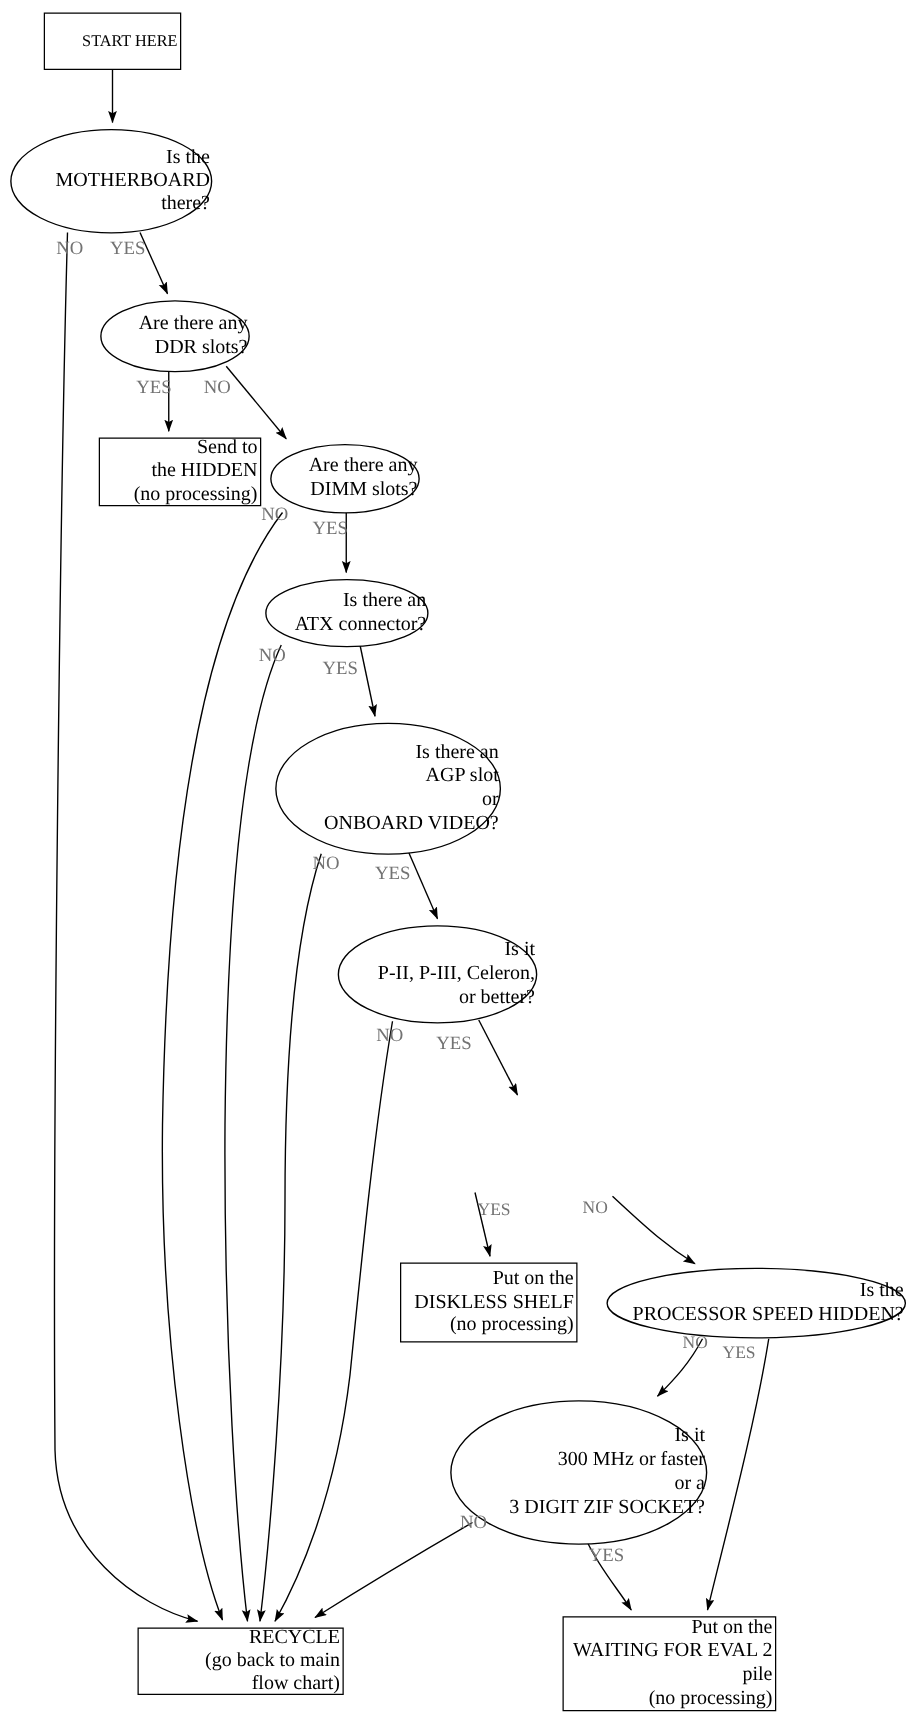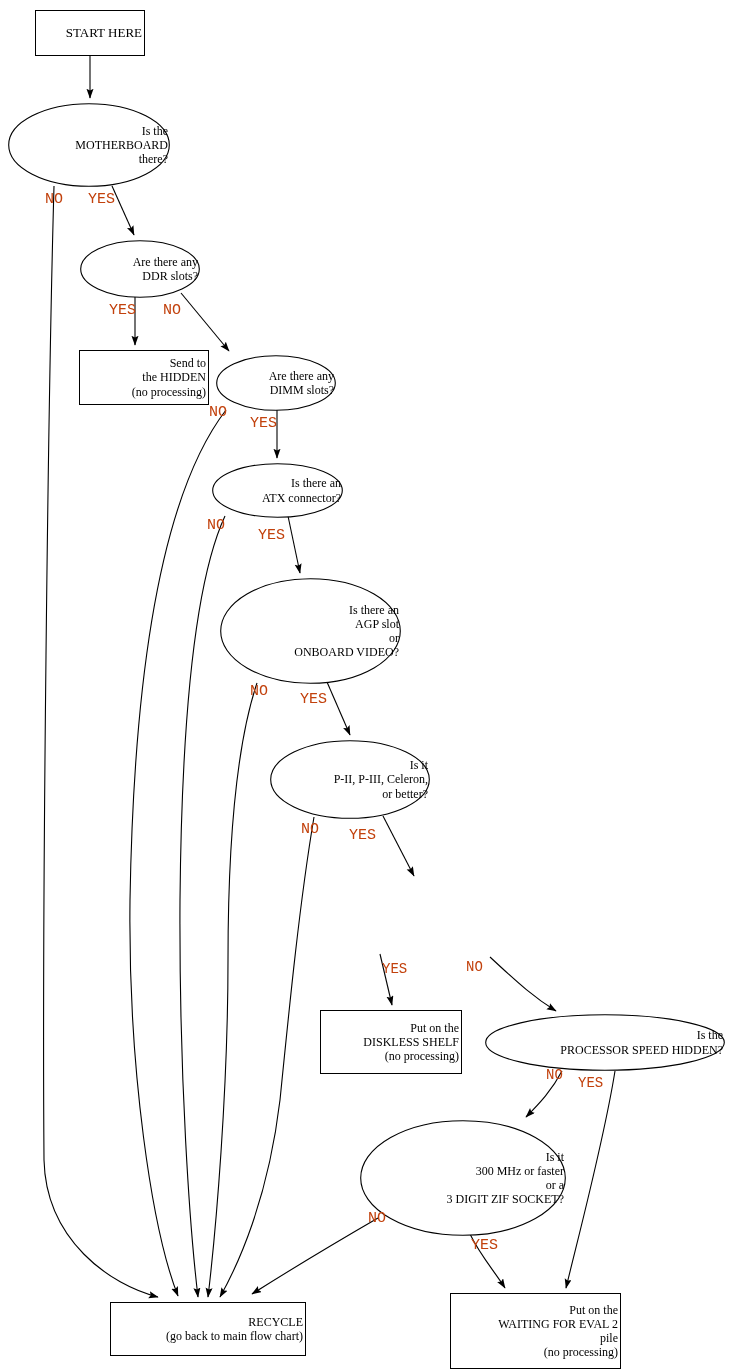--- a/index.html
+++ b/index.html
@@ -5,24 +5,24 @@
   html,body{margin:0;padding:0;background:#fff;}
   body{width:732px;height:1372px;position:relative;
        font-family:"Liberation Serif","DejaVu Serif",serif;color:#000;}
   #chart{position:absolute;left:0;top:0;width:732px;height:1372px;}
   svg.layer{position:absolute;left:0;top:0;width:732px;height:1372px;overflow:visible;}
   .node{position:absolute;display:flex;align-items:center;justify-content:center;
         text-align:right;line-height:1.18;box-sizing:border-box;}
   .node .txt{width:100%;padding:0 2px;}
   .boxnode{border:1px solid #000;background:#fff;}
   .ellnode{background:transparent;}
-  .edgelabel{position:absolute;font-family:Liberation Mono, monospace;
-             color:#c2410c;white-space:nowrap;line-height:1;}
+  .edgelabel{position:absolute;font-family:Liberation Serif, serif;
+             color:#737373;white-space:nowrap;line-height:1;}
   .fs13{font-size:13px;}
-  .fs12{font-size:12px;}
+  .fs12{font-size:16px;}
   .fs14{font-size:14px;}
   .fs15{font-size:15px;}
 </style>
 </head>
 <body>
 
 <div id="chart">
 
   <svg class="layer" viewBox="0 0 732 1372">
     <defs>
@@ -153,21 +153,21 @@
       <ellipse cx="103" cy="58" rx="102.3" ry="57.3" fill="#fff" stroke="#000" stroke-width="1.1"></ellipse>
     </svg>
     <div class="txt" style="position:relative;">
       <div>Is it</div>
       <div>300 MHz or faster</div>
       <div>or a</div>
       <div>3 DIGIT ZIF SOCKET?</div>
     </div>
   </div>
 
-  <div class="node boxnode fs12" style="left:110px;top:1302px;width:196px;height:54px;padding-left:24px;">
+  <div class="node boxnode fs12" style="left:110px;top:1302px;width:165px;height:54px;padding-left:24px;">
     <div class="txt">
       <div>RECYCLE</div>
       <div>(go back to main flow chart)</div>
     </div>
   </div>
 
   <div class="node boxnode fs12" style="left:450px;top:1293px;width:171px;height:76px;">
     <div class="txt">
       <div>Put on the</div>
       <div>WAITING FOR EVAL 2</div>

